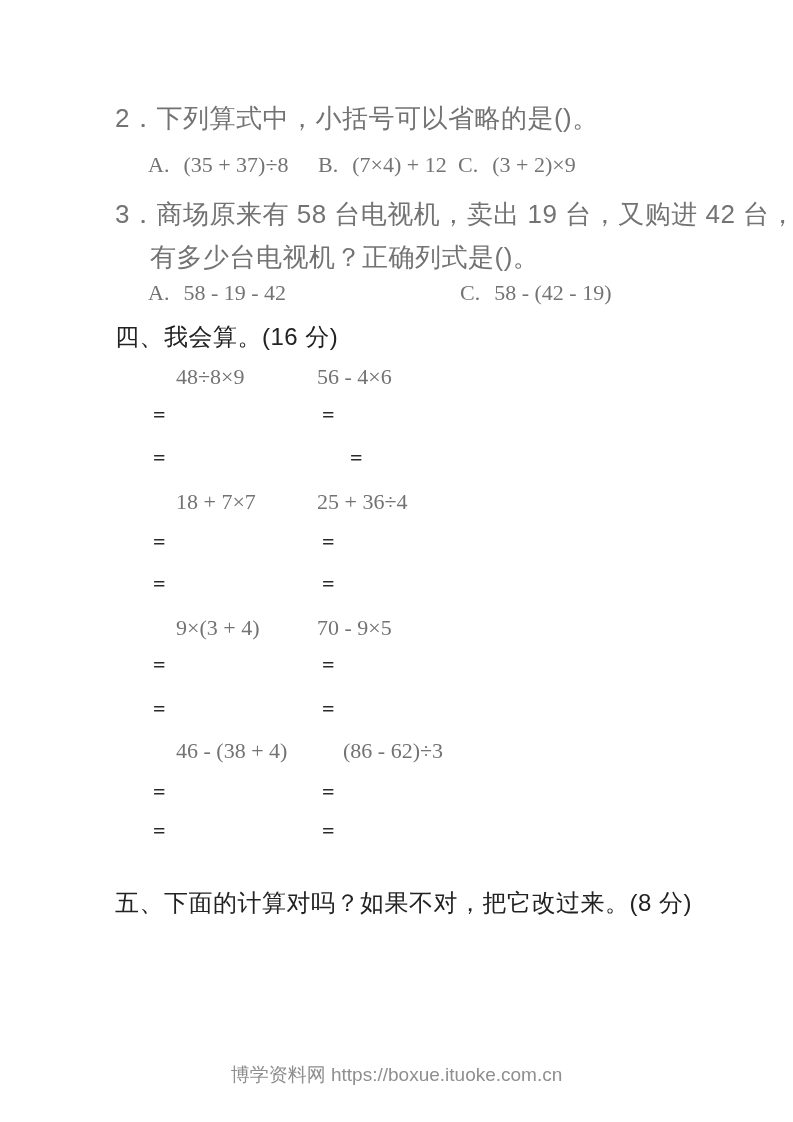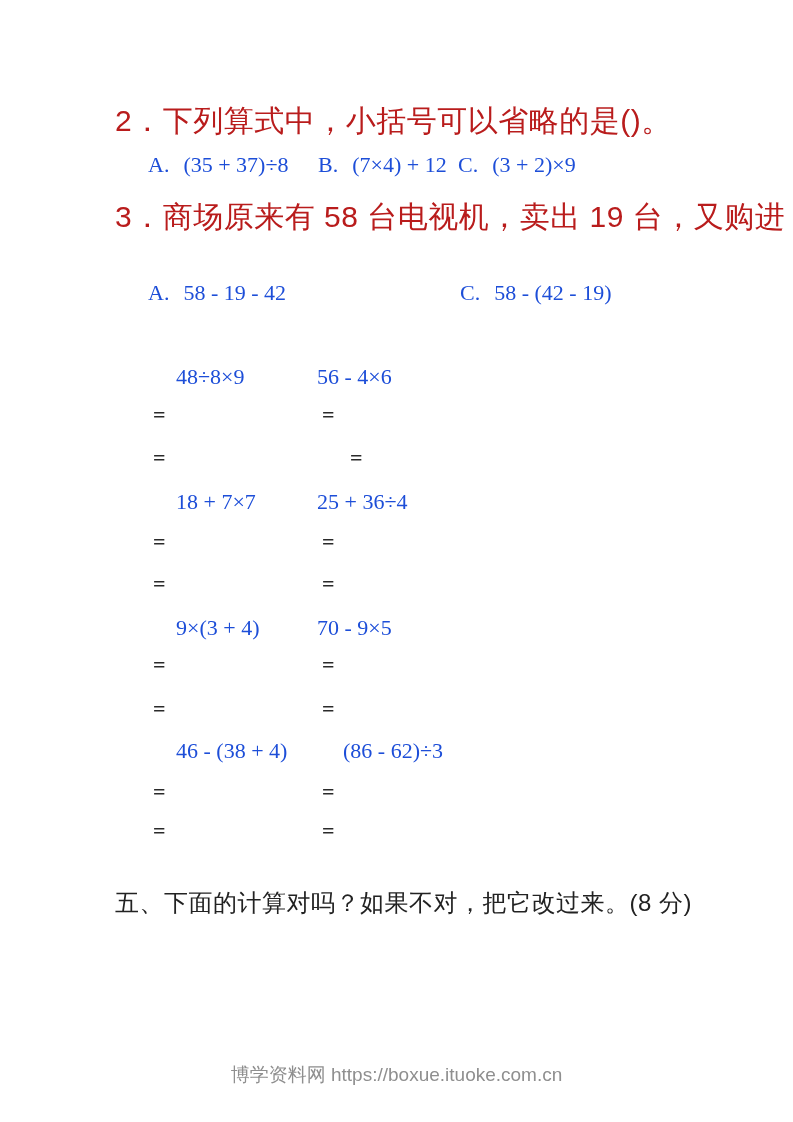--- a/index.html
+++ b/index.html
@@ -4,23 +4,23 @@
 <style>
   html,body{margin:0;padding:0;background:#ffffff;}
   .page{
     position:relative;
     width:793px;height:1122px;
     background:#ffffff;
     overflow:hidden;
     font-family:"Liberation Sans",sans-serif;
   }
   .abs{position:absolute;white-space:nowrap;line-height:1.15;}
-  .zh{font-size:30px;color:#b91c1c;letter-spacing:0.5px;}
+  .zh{font-size:26px;color:#737373;letter-spacing:0.5px;}
   .heading{font-size:24px;color:#222222;}
-  .math{font-family:"Liberation Serif",serif;font-size:22px;color:#1d4ed8;}
+  .math{font-family:"Liberation Serif",serif;font-size:22px;color:#737373;}
   .opt .opt-label{margin-right:14px;}
   .eq{
     font-family:"Liberation Serif",serif;
     font-size:22px;font-weight:700;color:#2a2a2a;
   }
   .footer{
     font-size:19px;color:#8f8f8f;
     left:50%;transform:translateX(-50%);
   }
 </style>
@@ -35,28 +35,30 @@
     <span class="opt-label">A.</span><span>(35 + 37)÷8</span>
   </div>
   <div class="abs math opt" style="left:318px;top:152px;">
     <span class="opt-label">B.</span><span>(7×4) + 12</span>
   </div>
   <div class="abs math opt" style="left:458px;top:152px;text-align:right;">
     <span class="opt-label">C.</span><span>(3 + 2)×9</span>
   </div>
 
   <div class="abs zh" style="left:115px;top:200px;">3．商场原来有 58 台电视机，卖出 19 台，又购进 42 台，现在商场</div>
+  <div class="abs zh" style="left:150px;top:243px;">有多少台电视机？正确列式是()。</div>
 
   <div class="abs math opt" style="left:148px;top:280px;">
     <span class="opt-label">A.</span><span>58 - 19 - 42</span>
   </div>
   <div class="abs math opt" style="left:460px;top:280px;">
     <span class="opt-label">C.</span><span>58 - (42 - 19)</span>
   </div>
 
+  <div class="abs zh heading" style="left:115px;top:323px;">四、我会算。(16 分)</div>
 
   <div class="abs math" style="left:176px;top:364px;">48÷8×9</div>
   <div class="abs math" style="left:317px;top:364px;">56 - 4×6</div>
   <div class="abs eq" style="left:153px;top:402px;">=</div>
   <div class="abs eq" style="left:322px;top:402px;">=</div>
   <div class="abs eq" style="left:153px;top:445px;">=</div>
   <div class="abs eq" style="left:350px;top:445px;">=</div>
 
   <div class="abs math" style="left:176px;top:489px;">18 + 7×7</div>
   <div class="abs math" style="left:317px;top:489px;">25 + 36÷4</div>

